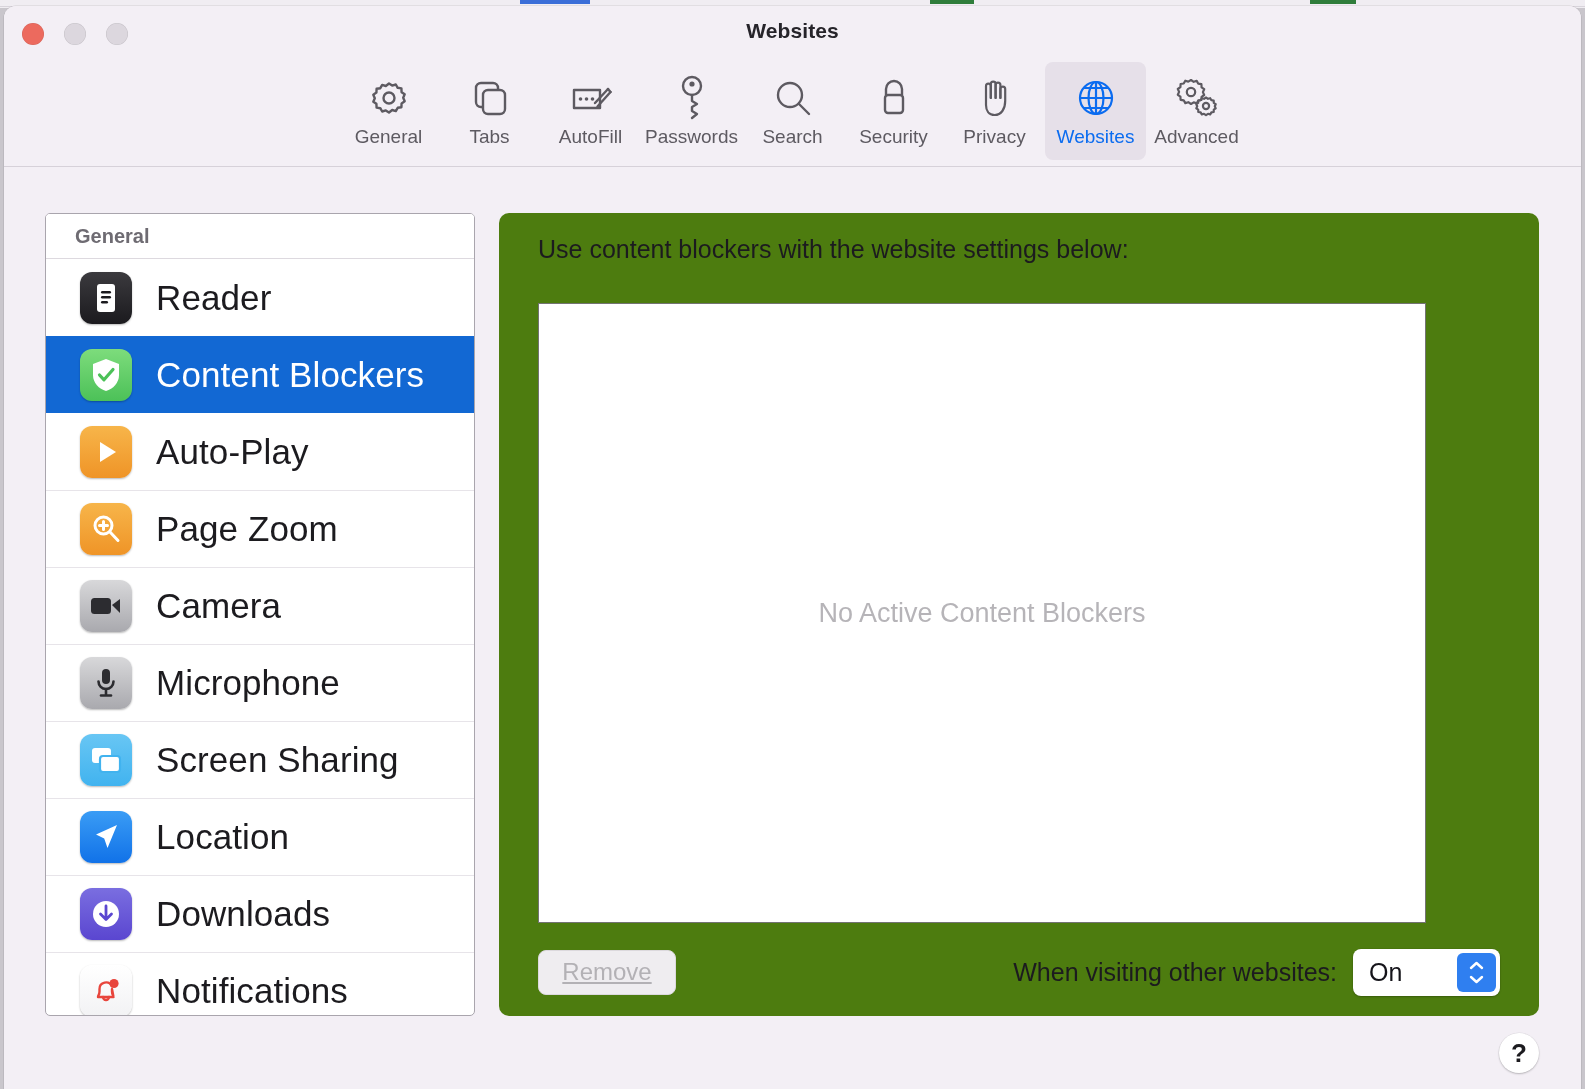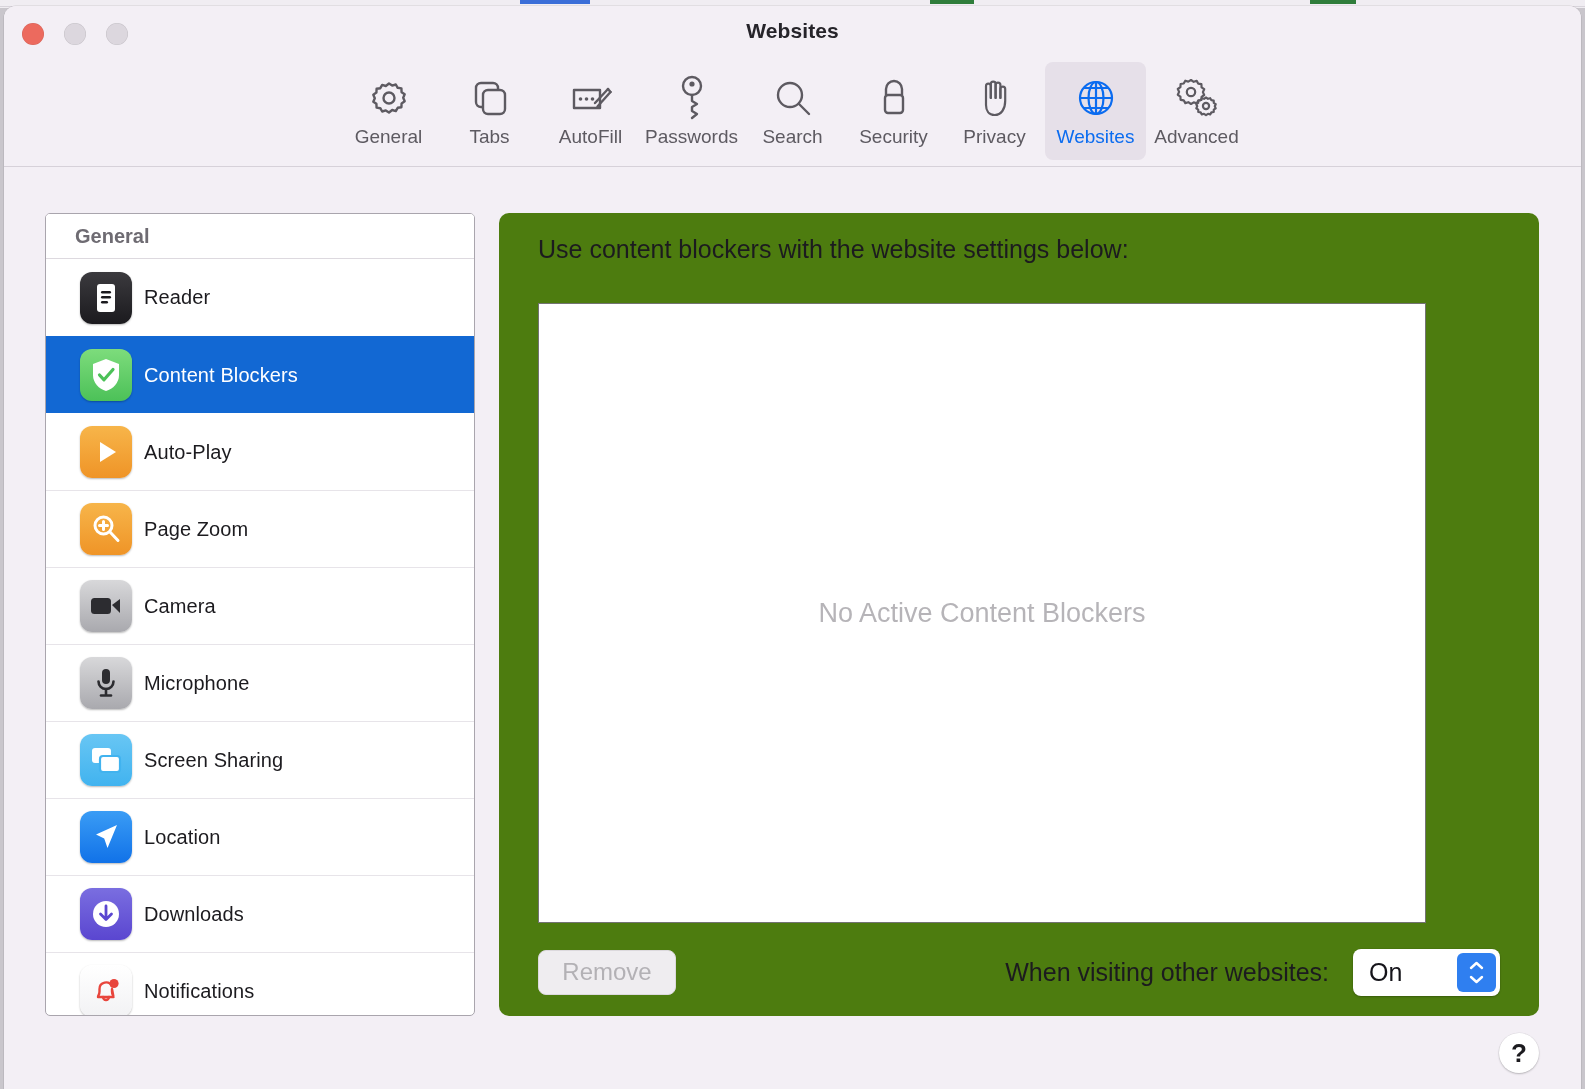--- a/index.html
+++ b/index.html
@@ -148,22 +148,22 @@
   .sb-row {
     display: flex;
     align-items: center;
     height: 77px;
     padding-left: 34px;
     box-sizing: border-box;
     cursor: default;
   }
   .sb-row.selected { background: #1268d3; }
   .sb-row .sb-label {
-    margin-left: 12px;
-    font-size: 20px;
+    margin-left: 24px;
+    font-size: 35px;
     color: #1c1b1f;
     letter-spacing: 0.1px;
   }
   .sb-row.selected .sb-label { color: #ffffff; }
   .sb-row + .sb-row { border-top: 1px solid #e7e4e9; }
   .sb-row.selected, .sb-row.selected + .sb-row { border-top-color: transparent; }
 
   .app-icon {
     width: 52px; height: 52px;
     border-radius: 12px;
@@ -236,26 +236,27 @@
     border-radius: 8px;
     background: #efedf0;
     border: 1px solid #dcd9dd;
     color: #b3b1b5;
     font-size: 24px;
     display: flex;
     align-items: center;
     justify-content: center;
     box-sizing: border-box;
     cursor: default;
+    text-decoration: underline;
   }
   .footer-right {
     margin-left: auto;
     display: flex;
     align-items: center;
-    gap: 24px;
+    gap: 16px;
   }
   .footer-label {
     font-size: 25px;
     color: #1c1b1f;
   }
   .popup {
     position: relative;
     width: 147px;
     height: 47px;
     background: #ffffff;

